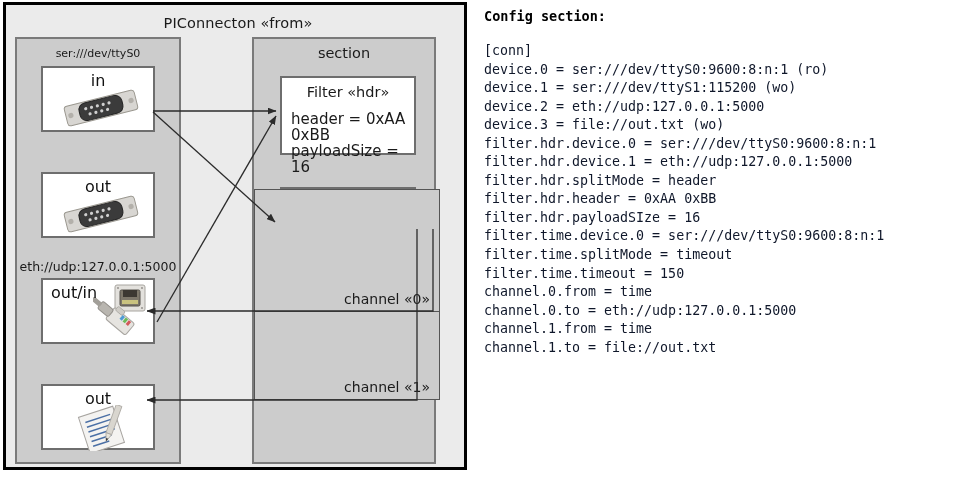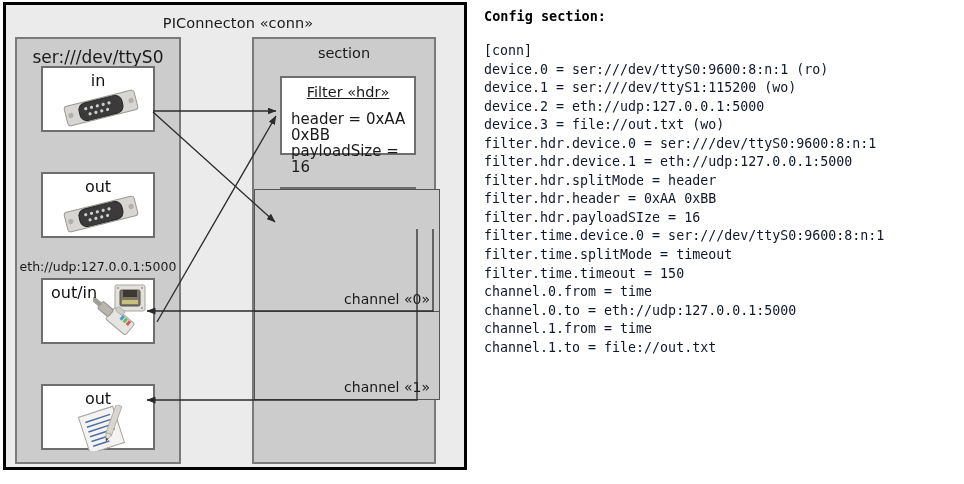--- a/index.html
+++ b/index.html
@@ -56,21 +56,21 @@
     color: #1a1a1a;
   }
 
   
   #devices-panel { left: 15px; top: 37px; width: 166px; height: 427px; }
   #filters-panel { left: 252px; top: 37px; width: 184px; height: 427px; }
 
   .dev-label {
     position: absolute;
     text-align: center;
-    font-size: 17px;
+    font-size: 11px;
     color: #1a1a1a;
     white-space: nowrap;
   }
   .dev-box {
     position: absolute;
     background: #ffffff;
     border: 2px solid #6e6e6e;
     box-sizing: border-box;
   }
   .dev-dir {
@@ -89,21 +89,20 @@
     background: #ffffff;
     border: 2px solid #6e6e6e;
     box-sizing: border-box;
   }
   .filter-name {
     position: absolute;
     top: 6px; left: 0; right: 0;
     text-align: center;
     font-size: 14.5px;
     color: #1a1a1a;
-    text-decoration: underline;
   }
   .filter-props {
     position: absolute;
     left: 9px; top: 33px;
     font-size: 15px;
     color: #1a1a1a;
     line-height: 16px;
   }
 
   
@@ -156,21 +155,21 @@
   
   .icon-serial, .icon-eth, .icon-file { position: absolute; }
 </style>
 </head>
 <body>
 
 <div id="diagram">
 
   <div class="outer-frame">
 
-    <div class="diagram-title">PIConnecton «conn»</div>
+    <div class="diagram-title">PIConnecton «from»</div>
   </div>
 
   <div class="panel" id="devices-panel">
 
     <div class="dev-label" style="left:0;right:0;top:8px;">ser:///dev/ttyS0</div>
     <div class="dev-box" style="left:24px;top:27px;width:114px;height:66px;">
       <div class="dev-dir">in</div>
       <svg class="icon-serial" style="left:14px;top:18px;" width="88" height="44" viewBox="0 0 88 44">
         <g transform="rotate(-14 44 22)">
           <rect x="8" y="12" width="72" height="20" rx="3" fill="#d8d6d2" stroke="#9a978f" stroke-width="1"></rect>

